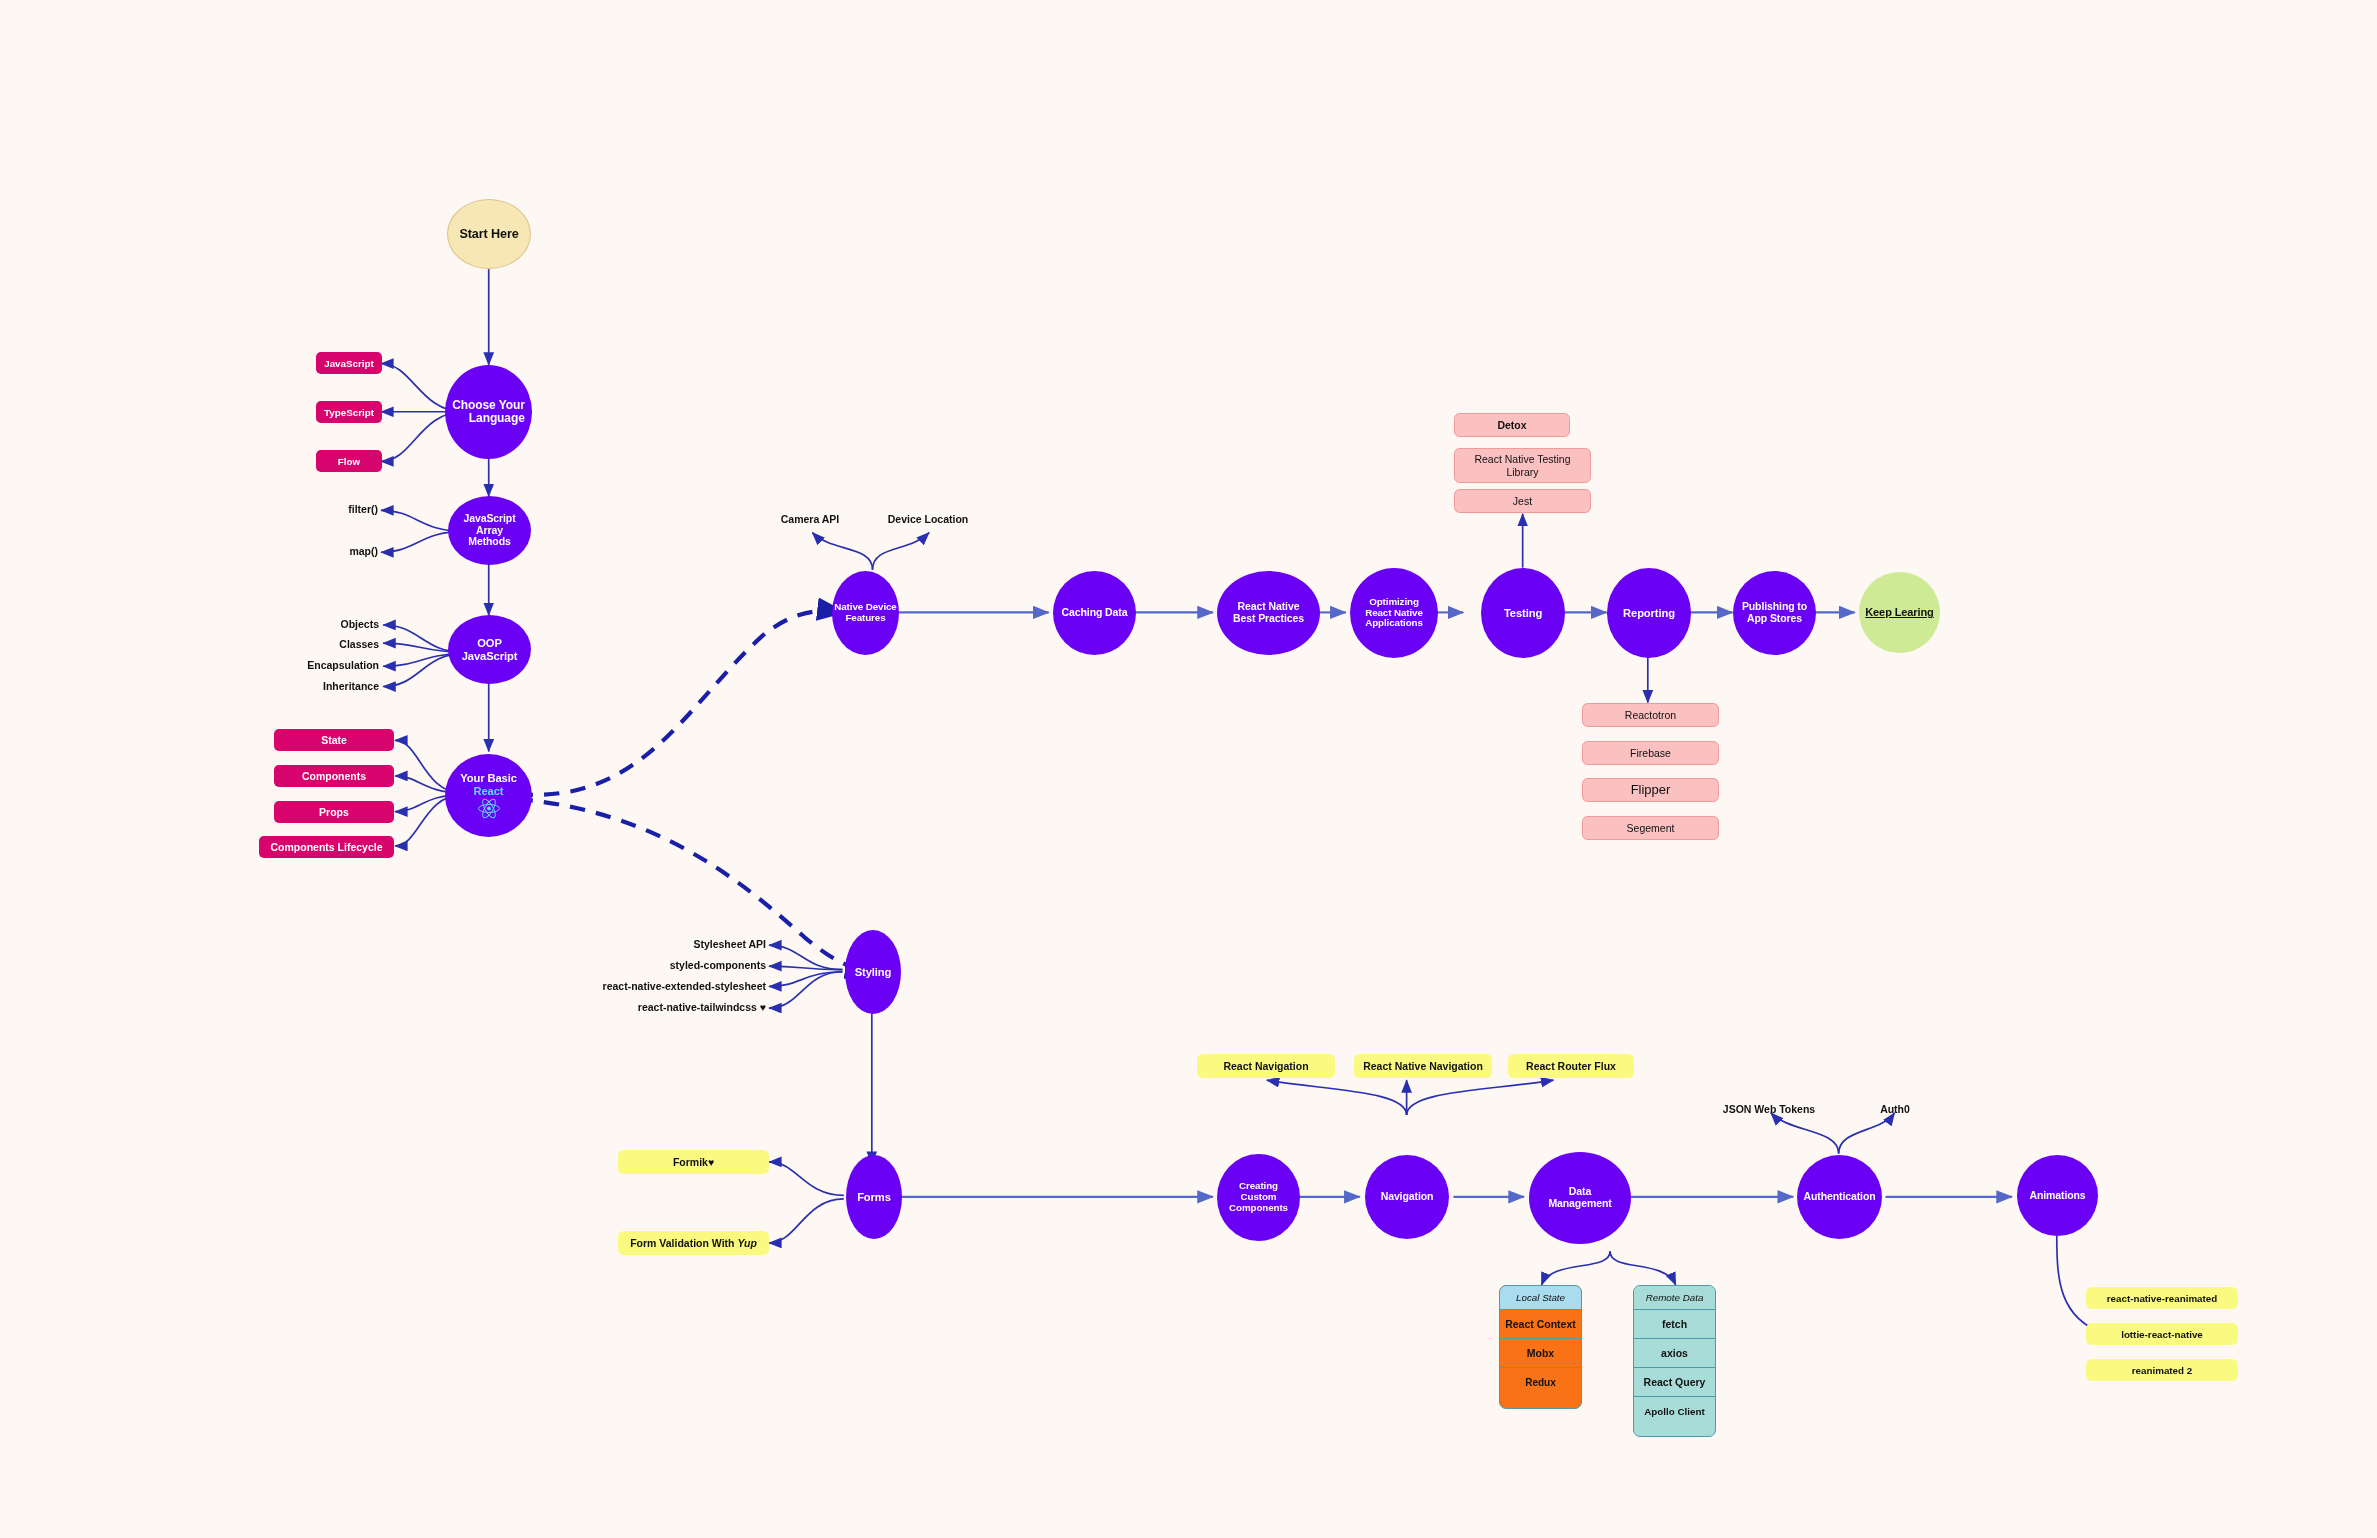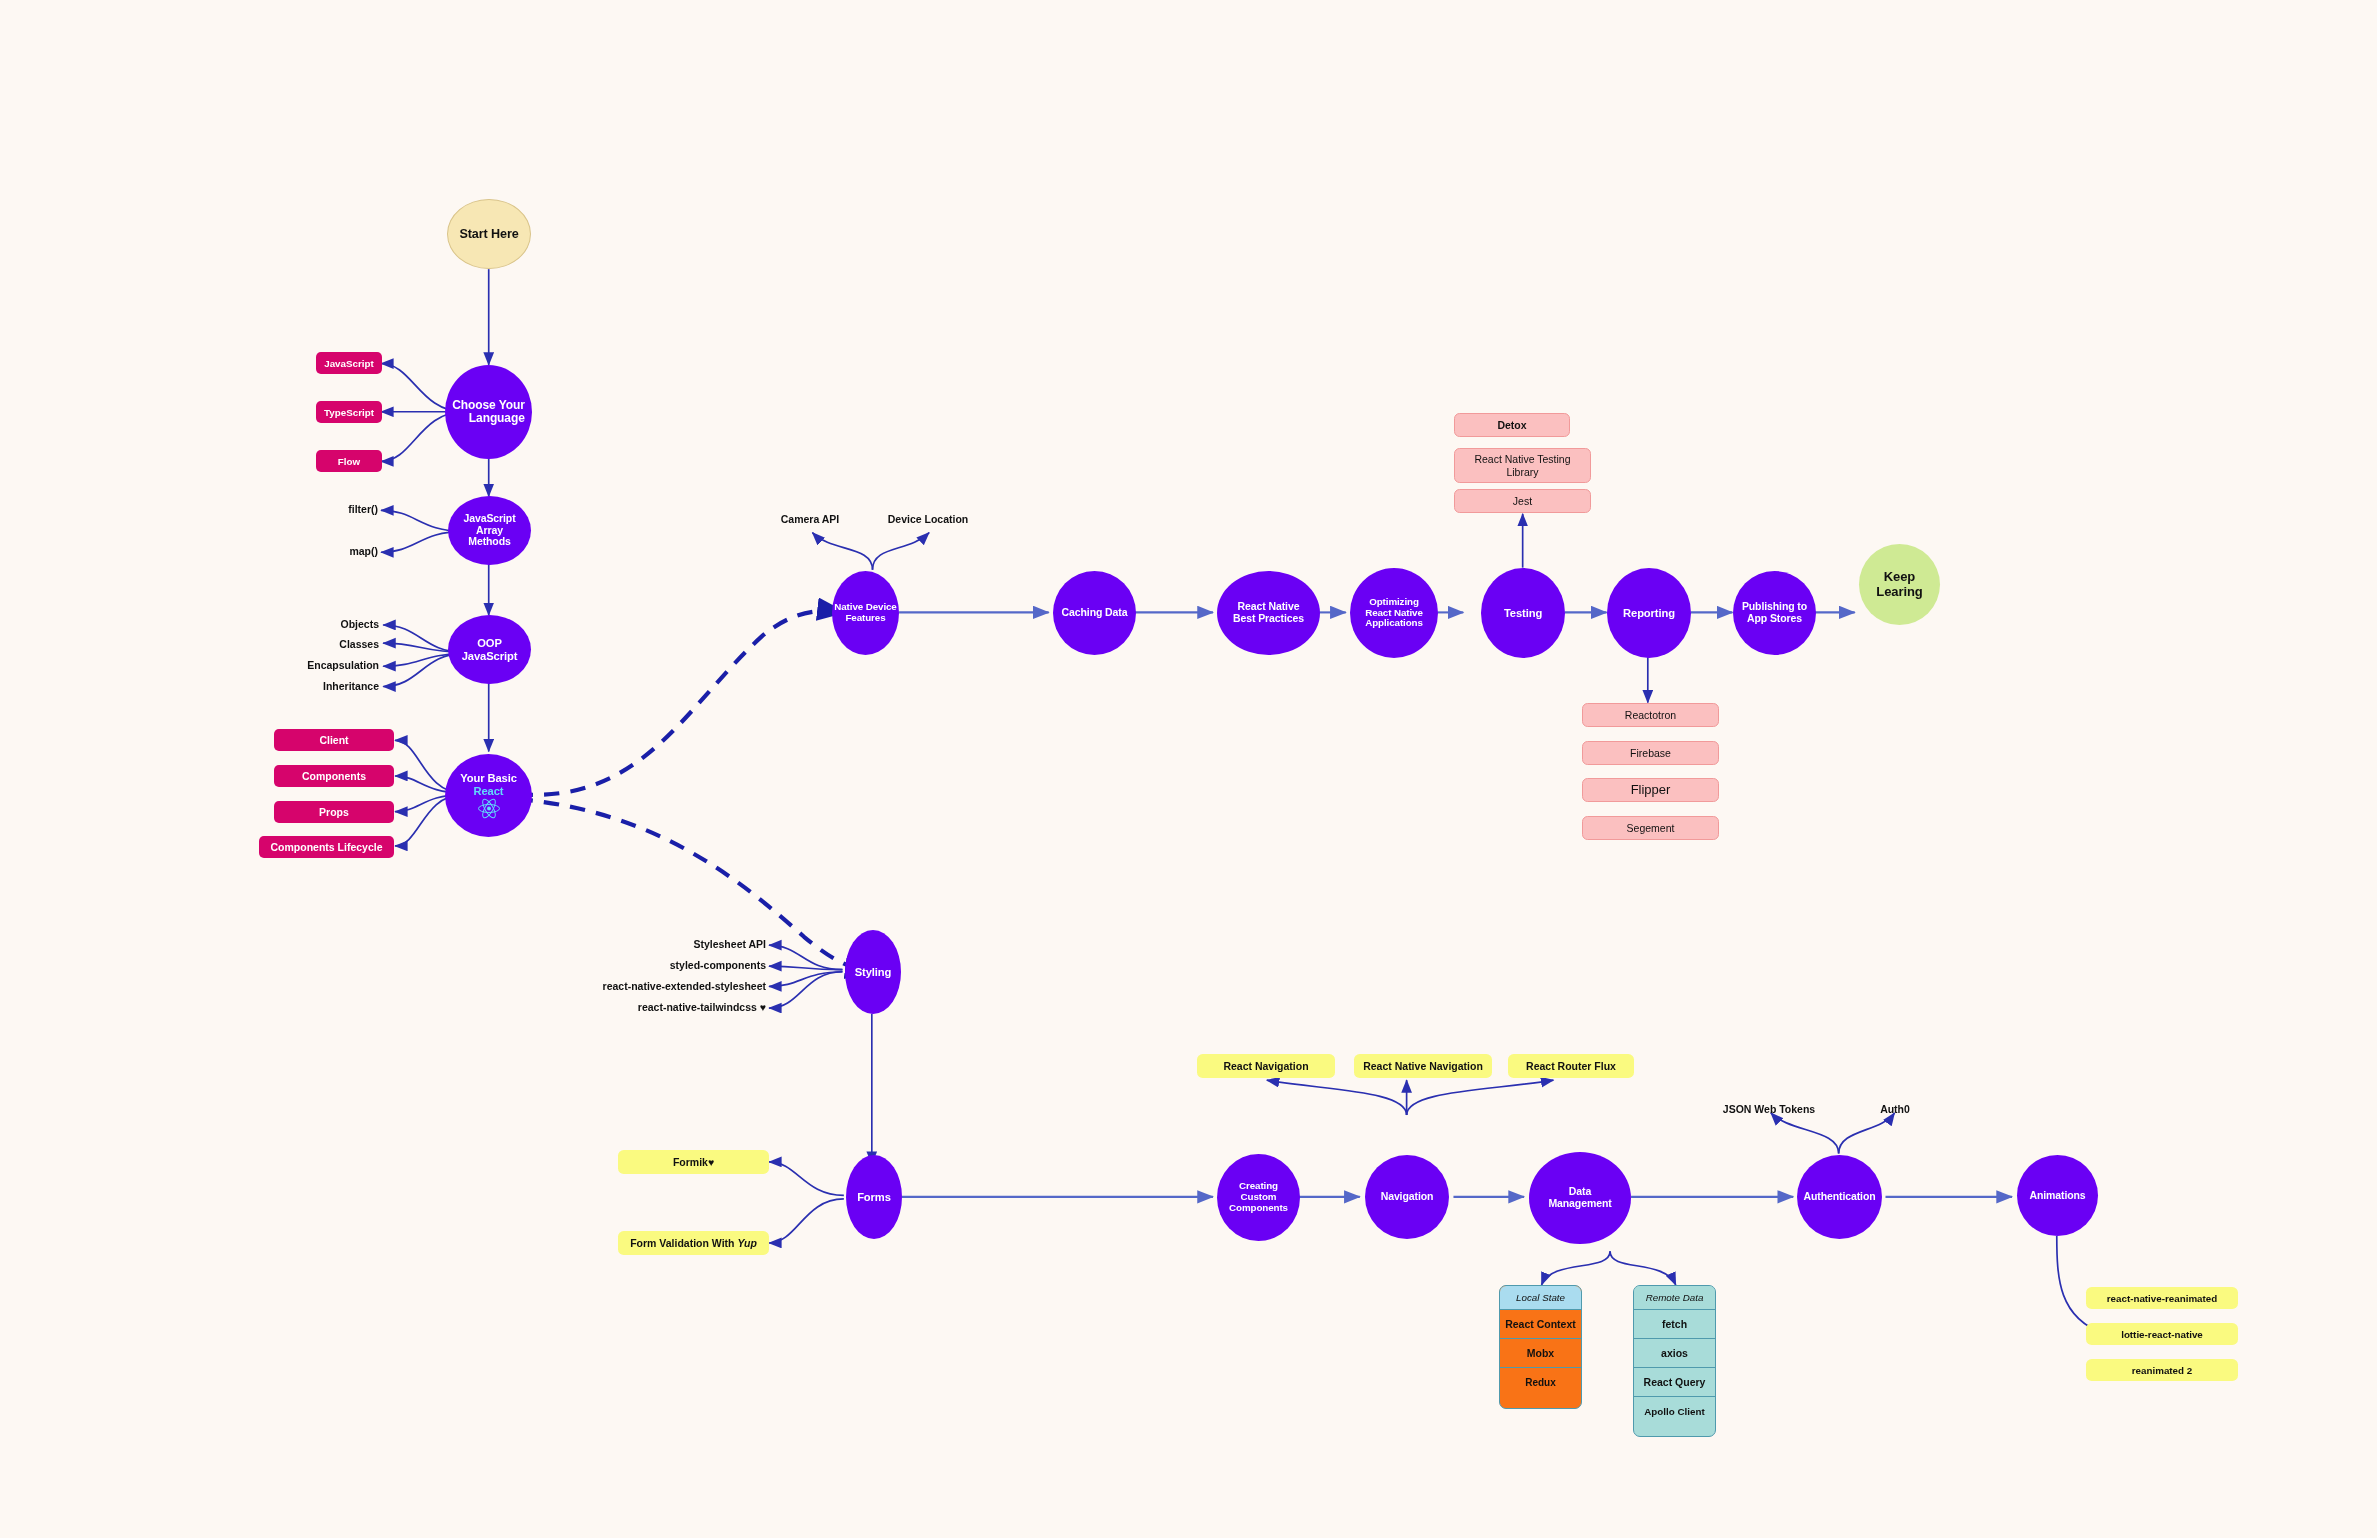--- a/index.html
+++ b/index.html
@@ -268,21 +268,21 @@
   <span>Classes</span>
 </div>
 <div class="leaf right" style="left:379px;top:659px;font-size:10.5px;">
   <span>Encapsulation</span>
 </div>
 <div class="leaf right" style="left:379px;top:680px;font-size:10.5px;">
   <span>Inheritance</span>
 </div>
 
 <div class="box crimson" style="left:274px;top:729px;width:120px;height:22.4px;font-size:10.5px;">
-  <span>Client</span>
+  <span>State</span>
 </div>
 <div class="box crimson" style="left:274px;top:765px;width:120px;height:22.4px;font-size:10.5px;">
   <span>Components</span>
 </div>
 <div class="box crimson" style="left:274px;top:801px;width:120px;height:22.4px;font-size:10.5px;">
   <span>Props</span>
 </div>
 <div class="box crimson" style="left:259px;top:836px;width:135px;height:22.4px;font-size:10.5px;">
   <span>Components Lifecycle</span>
 </div>
@@ -320,21 +320,21 @@
 
 <div class="node ellipse" style="left:1607px;top:568px;width:84px;height:90px;font-size:11.2px;">
   <span>Reporting</span>
 </div>
 
 <div class="node ellipse" style="left:1733px;top:571px;width:83px;height:84px;font-size:10.5px;">
   <span style="white-space:pre-line">Publishing to
 App Stores</span>
 </div>
 
-<div class="node ellipse end" style="left:1859px;top:544px;width:81px;height:81px;font-size:13px;">
+<div class="node ellipse end" style="left:1859px;top:572px;width:81px;height:81px;font-size:11px;text-decoration:underline;">
   <span>Keep Learing</span>
 </div>
 
 <div class="box pink" style="left:1454px;top:413px;width:116px;height:24px;font-size:10.5px;font-weight:bold;">
   <span>Detox</span>
 </div>
 <div class="box pink" style="left:1454px;top:448px;width:137px;height:35px;font-size:10.5px;">
   <span style="white-space:pre-line">React Native Testing
 Library</span>
 </div>

